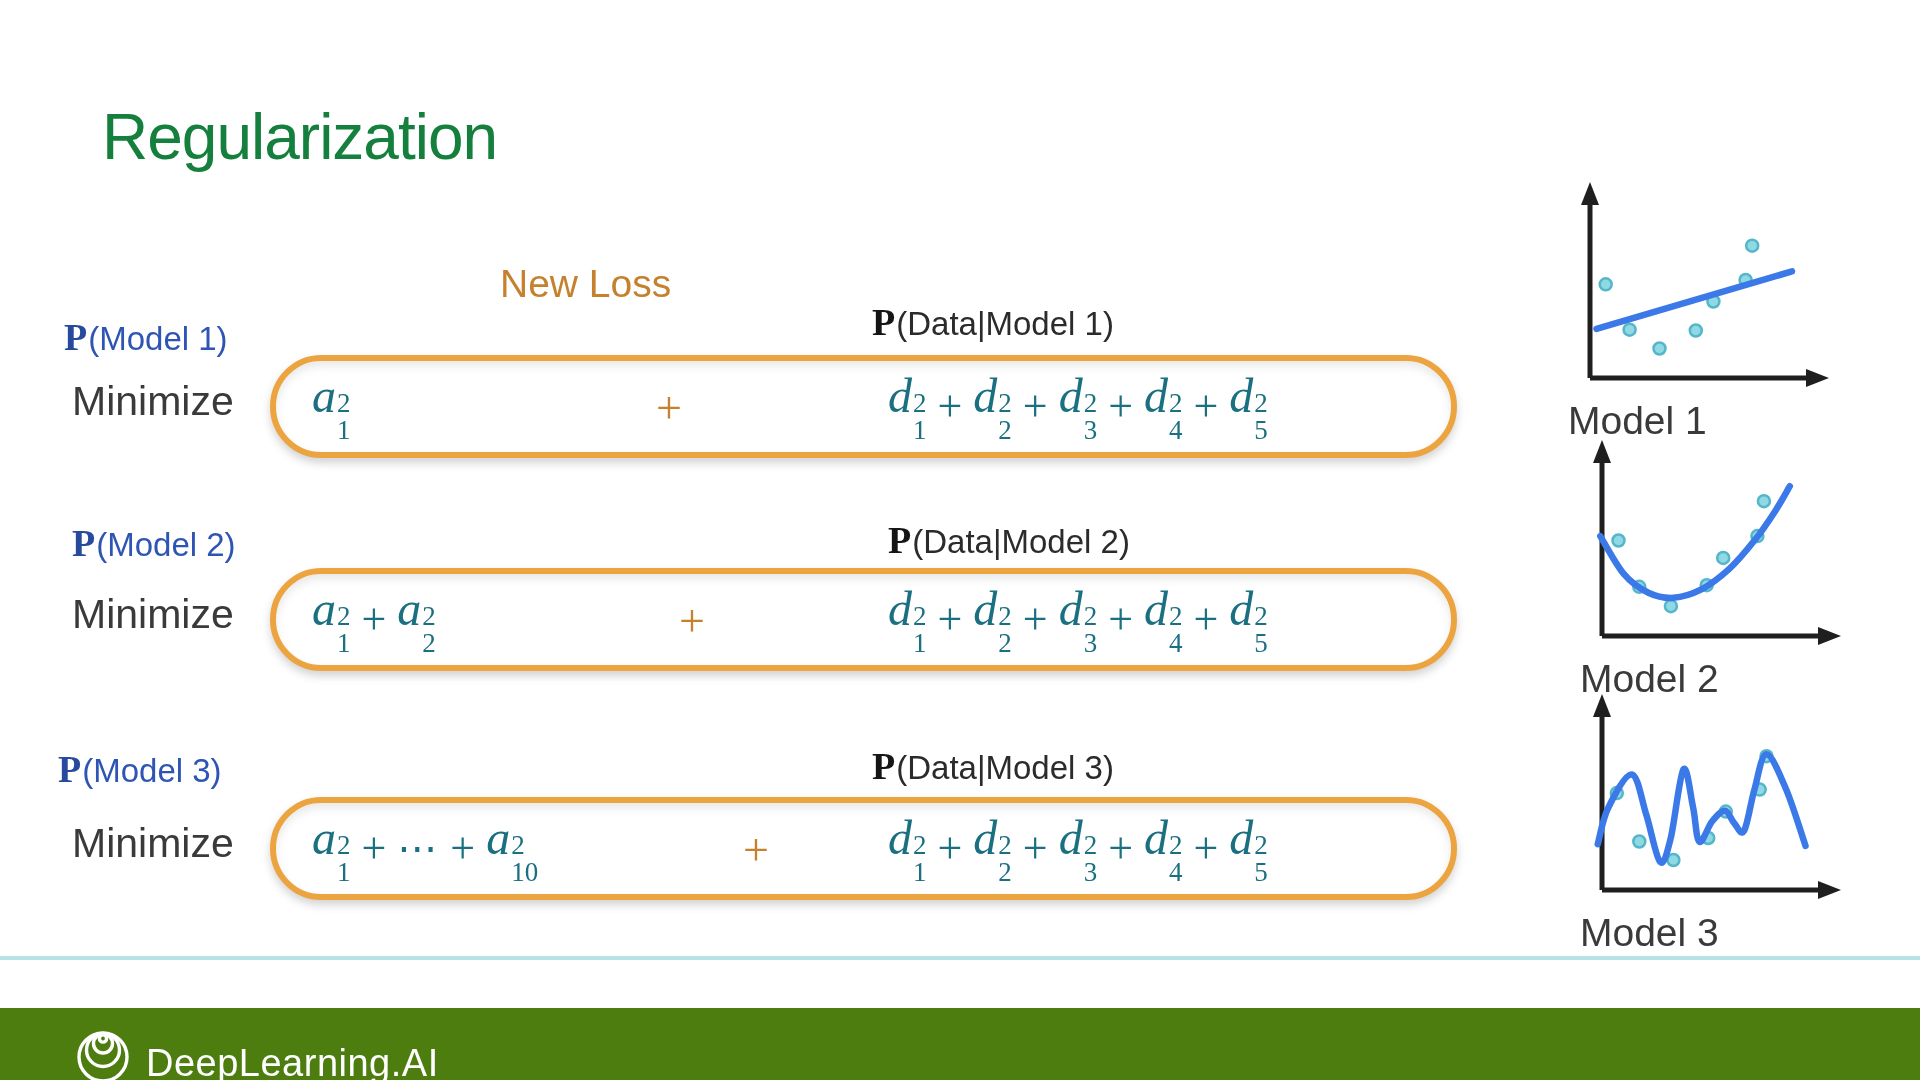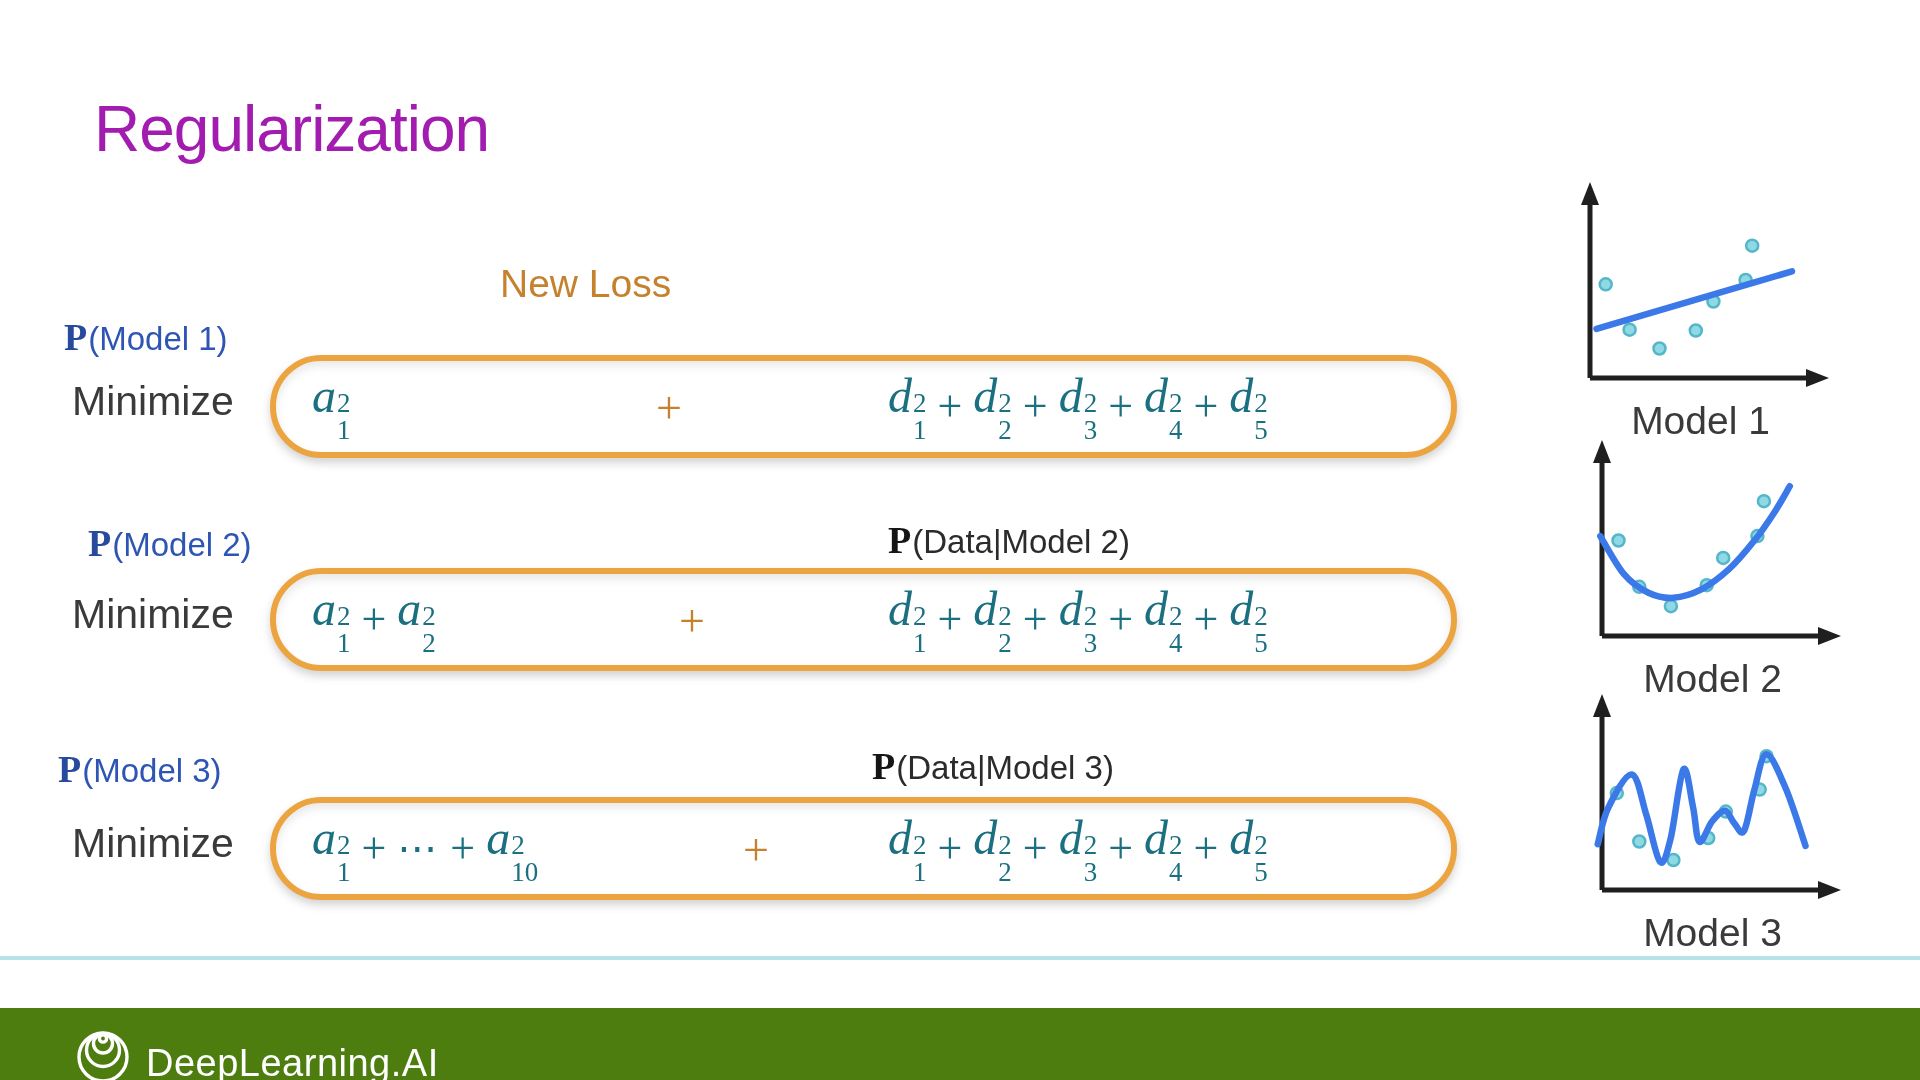--- a/index.html
+++ b/index.html
@@ -1,32 +1,32 @@
 <!DOCTYPE html>
 <html><head>
 <meta charset="utf-8">
 <style>
   html,body{margin:0;padding:0;background:#ffffff;}
   .slide{position:relative;width:1920px;height:1080px;background:#ffffff;overflow:hidden;
          font-family:"Liberation Sans",sans-serif;}
 
-  .title{position:absolute;left:86px;top:84px;margin:8px;font-size:64px;font-weight:400;
-         color:#a21caf;letter-spacing:-1px;}
+  .title{position:absolute;left:86px;top:84px;margin:16px;font-size:64px;font-weight:400;
+         color:#15803d;letter-spacing:-1px;}
 
   .new-loss{position:absolute;left:500px;top:262px;font-size:39px;color:#c5812e;}
 
   
   .plabel{position:absolute;font-size:33px;white-space:nowrap;}
   .plabel .bp{font-family:"Liberation Serif","DejaVu Serif",serif;font-weight:700;font-size:38px;margin-right:1px;}
   .prior{color:#2e55b4;}
   .prior .bp{color:#274a9e;}
   .lik{color:#2b2b2d;}
   .lik .bp{color:#151517;}
   .r0.prior{left:64px;top:315px;}
-  .r1.prior{left:88px;top:521px;}
+  .r1.prior{left:72px;top:521px;}
   .r2.prior{left:58px;top:747px;}
   .r0.lik{left:872px;top:300px;}
   .r1.lik{left:872px;top:518px;margin-left:16px;}
   .r2.lik{left:872px;top:744px;}
 
   .minimize{position:absolute;left:72px;font-size:41px;color:#3a3a3c;text-align:center;}
   .min0{top:378px;} .min1{top:591px;} .min2{top:820px;}
 
   
   .lossbox{position:absolute;left:270px;width:1187px;height:103px;background:#ffffff;
@@ -44,38 +44,39 @@
   .dat{left:612px;}
   .plusmid{position:absolute;top:50%;transform:translateY(-50%);
            font-family:"Liberation Serif","DejaVu Serif",serif;font-size:46px;color:#c5812e;}
   .p0{left:380px;} .p1{left:403px;} .p2{left:467px;}
 
   
   .chart{position:absolute;width:265px;margin:0;}
   .c0{left:1568px;top:178px;}
   .c1{left:1580px;top:436px;}
   .c2{left:1580px;top:690px;}
-  .chart figcaption{width:265px;text-align:center;font-size:39px;color:#3a3a3c;margin-top:2px;}
+  .chart figcaption{width:265px;font-size:39px;color:#3a3a3c;margin-top:2px;}
 
   
   .hairline{position:absolute;left:0;top:956px;width:1920px;height:4px;background:#b5e3e6;}
   .footer{position:absolute;left:0;top:1008px;width:1920px;height:120px;background:#4d7c0f;}
   .logo{position:absolute;left:72px;top:14px;width:64px;height:64px;}
   .brand{position:absolute;left:146px;top:34px;font-size:38px;color:#ffffff;letter-spacing:.5px;}
 </style>
 </head>
 <body>
 
 <div class="slide">
 
   <h1 class="title">Regularization</h1>
 
   <div class="new-loss">New Loss</div>
 
   <div class="plabel prior r0"><span class="bp">P</span><span>(Model 1)</span></div>
+  <div class="plabel lik r0"><span class="bp">P</span><span>(Data|Model 1)</span></div>
   <div class="minimize min0">Minimize</div>
   <div class="lossbox box0">
     <span class="expr reg">
         <span class="term"><span class="tbase">a</span><span class="ss">
             <span>2</span>
             <span>1</span>
           </span></span>
       </span>
     <span class="plusmid p0">+</span>
     <span class="expr dat">

